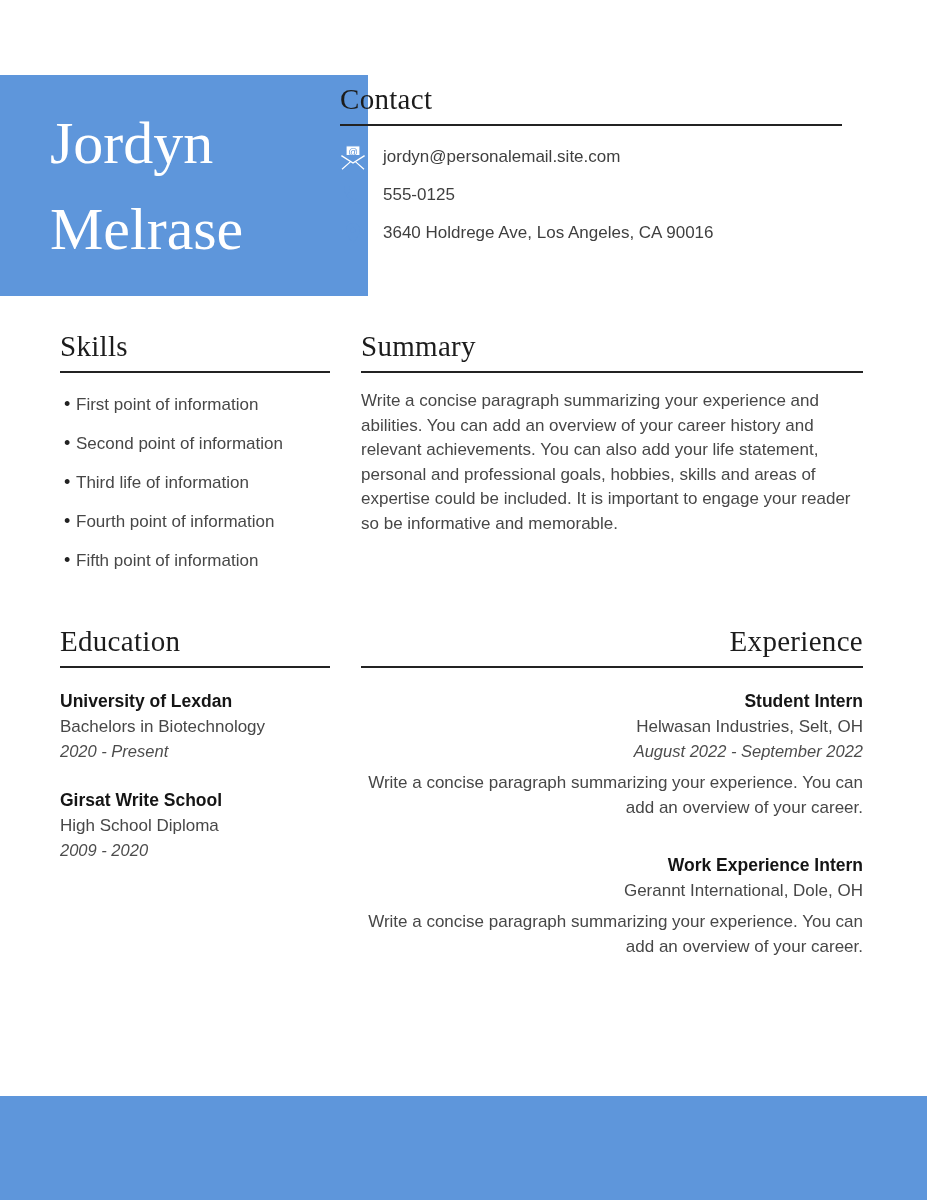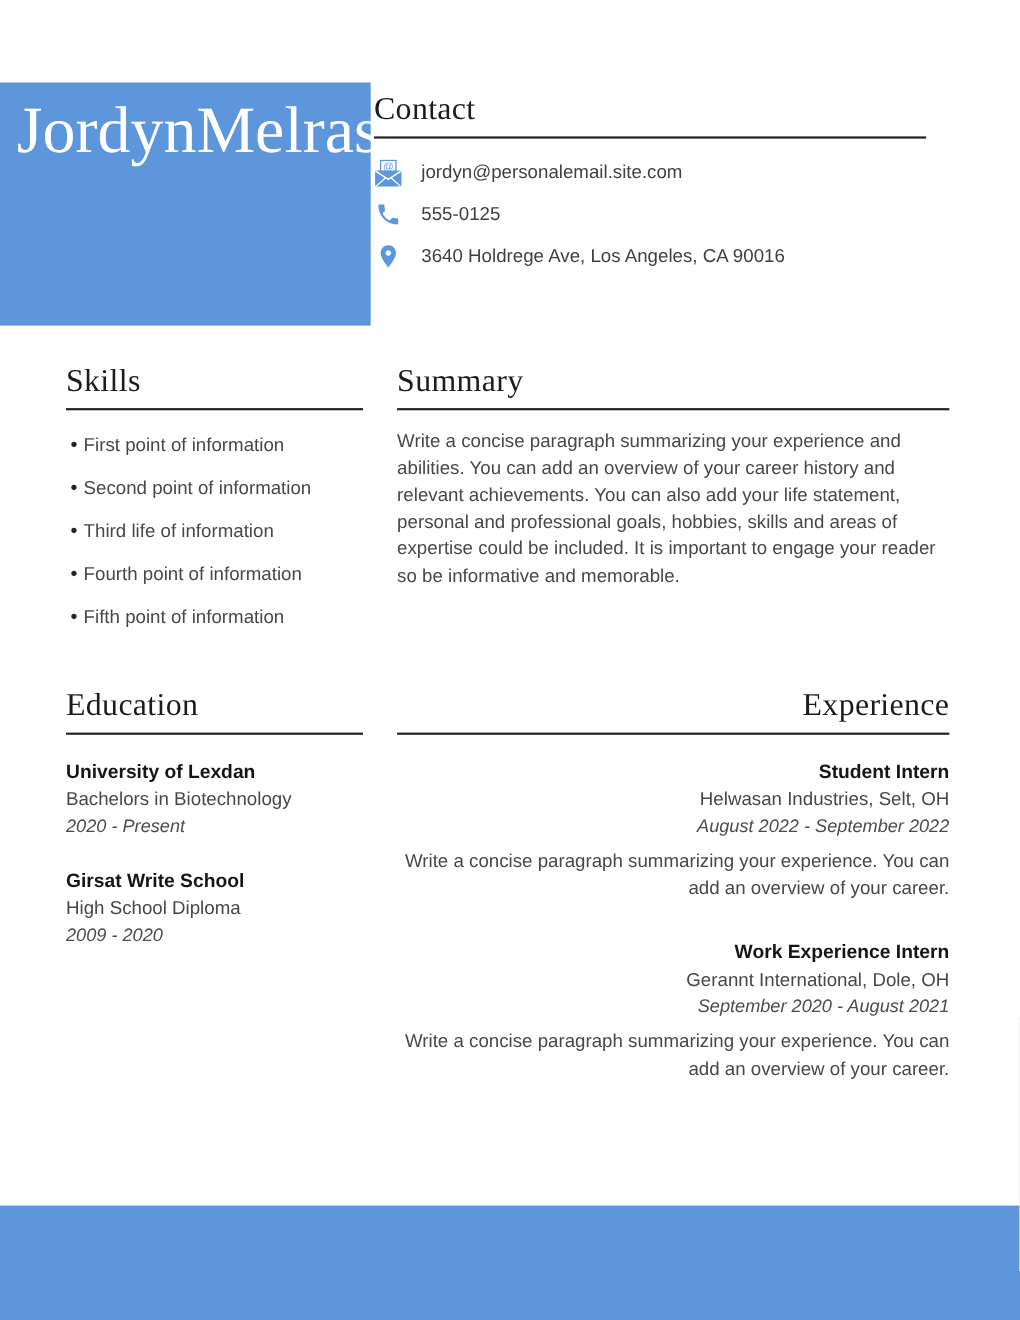--- a/index.html
+++ b/index.html
@@ -17,24 +17,24 @@
     position:relative;
     width:927px;height:1200px;
     background:#ffffff;
     overflow:hidden;
     margin:0 auto;
     font-family:"Liberation Sans",sans-serif;
   }
   
   .name-banner{
     position:absolute;left:0;top:75px;
-    width:337px;height:221px;
+    width:368px;height:221px;
     background:var(--accent);
     color:var(--name-text);
-    display:flex;justify-content:center;
+    display:flex;flex-direction:column;justify-content:center;
     padding-left:50px;
   }
   .name-line{
     font-family:"Liberation Serif","DejaVu Serif",serif;
     font-size:60px;line-height:86px;font-weight:400;
     white-space:nowrap;
   }
   
   .section{position:absolute;}
   .section-title{
@@ -201,20 +201,19 @@
     <hr class="divider">
     <div class="exp-entry">
       <div class="entry-heading">Student Intern</div>
       <div class="entry-sub">Helwasan Industries, Selt, OH</div>
       <div class="entry-dates">August 2022 - September 2022</div>
       <p class="exp-desc">Write a concise paragraph summarizing your experience. You can add an overview of your career.</p>
     </div>
     <div class="exp-entry">
       <div class="entry-heading">Work Experience Intern</div>
       <div class="entry-sub">Gerannt International, Dole, OH</div>
-      <div class="entry-dates">September 2020 - August 2021</div>
       <p class="exp-desc">Write a concise paragraph summarizing your experience. You can add an overview of your career.</p>
     </div>
   </div>
 
   <div class="footer-bar"></div>
 
 </div>
 
 </body></html>

